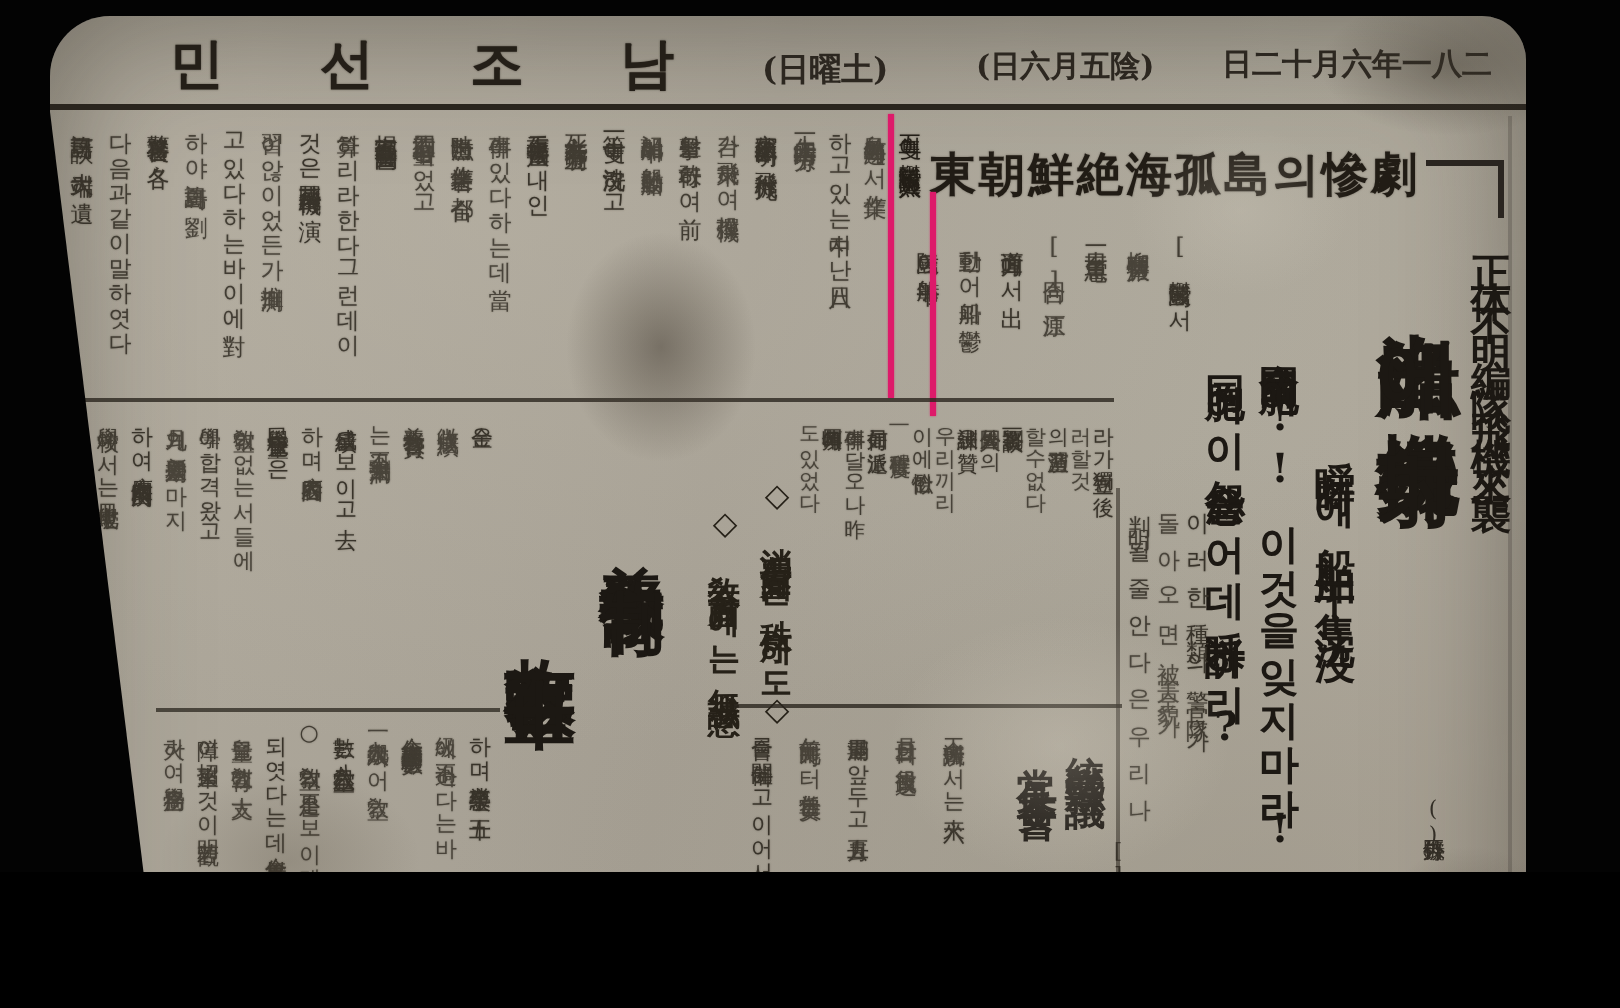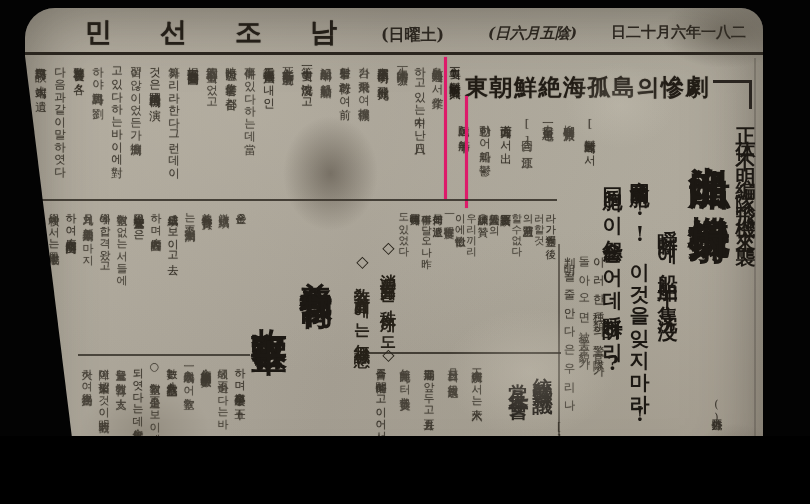--- a/index.html
+++ b/index.html
@@ -41,21 +41,21 @@
          background:#030303;clip-path:polygon(0px 48px,0px 495px,55px 495px);}
 </style>
 </head>
 <body>
 
 <div class="stage">
   <div class="paper">
 
     <div class="mh-title" style="left:60px;top:6px;">민선조남</div>
     <div class="mh-item" style="left:356px;top:17px;font-size:16px;">(日曜土)</div>
-    <div class="mh-item" style="left:463px;top:16px;font-style:italic;">(日六月五陰)</div>
+    <div class="mh-item" style="left:463px;top:16px;">(日六月五陰)</div>
     <div class="mh-item" style="left:586px;top:15px;">日二十月六年一八二</div>
     <div class="rule" style="left:0;top:44px;width:738px;height:2.5px;"></div>
 
     <div class="kicker" style="left:440px;top:64px;">東朝鮮絶海孤島의慘劇</div>
     <div class="kbracket" style="left:688px;top:72px;width:36px;height:26px;"></div>
 
     <div class="vtxt" style="left:708px;top:104px;font-size:20px;font-weight:bold;letter-spacing:13px;">正体不明編隊飛機來襲</div>
     <div class="vtxt" style="left:656px;top:124px;font-size:42px;font-weight:bold;letter-spacing:2px;">出漁船에機銃掃射</div>
     <div class="vtxt" style="left:683px;top:390px;font-size:11px;color:#332e26;">(號外再錄)</div>
     <div class="vtxt" style="left:630px;top:206px;font-size:20px;font-weight:bold;letter-spacing:8px;">瞬時에船舶十一隻沈沒</div>

